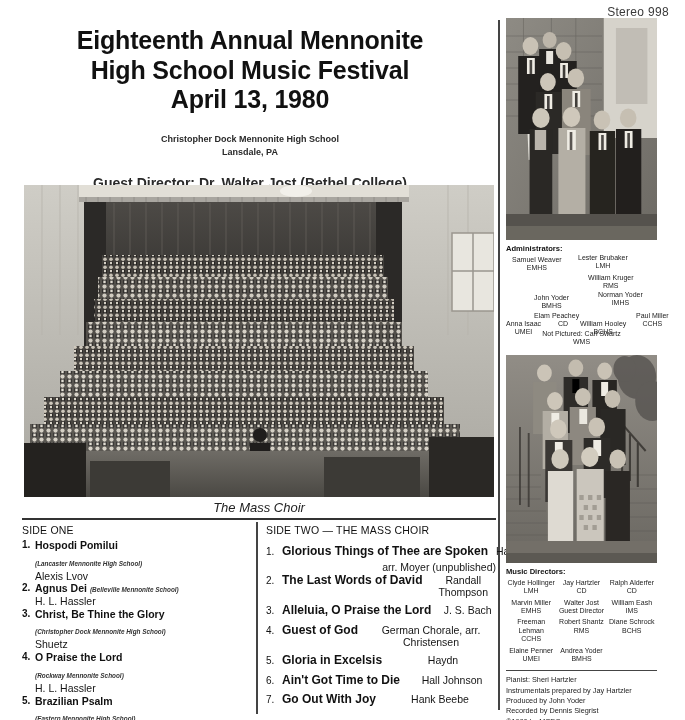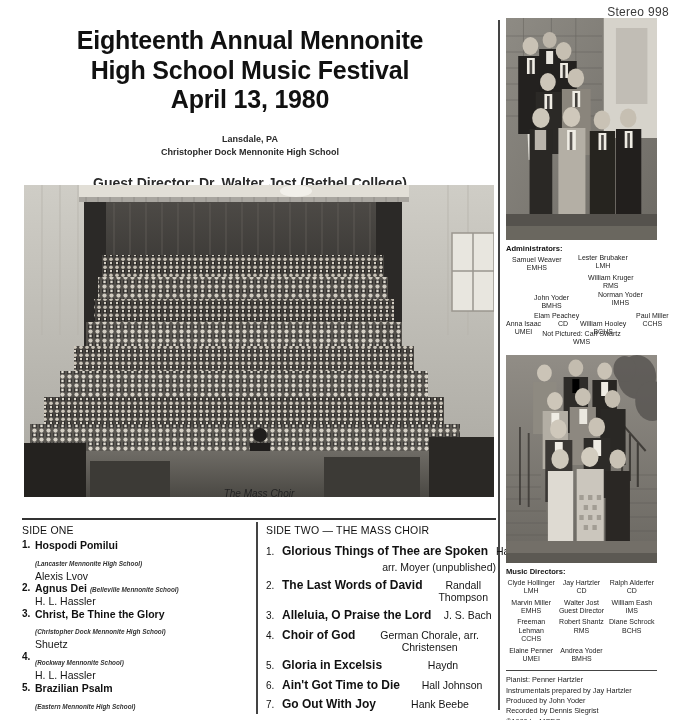--- a/index.html
+++ b/index.html
@@ -85,24 +85,24 @@
     width: 100%;
     height: 100%;
     display: block;
     background: #8a8a88;
     position: relative;
     overflow: hidden;
   }
   .photo-caption {
     position: absolute;
     left: 24px;
-    top: 488px;
+    top: 500px;
     width: 470px;
     text-align: center;
-    font-size: 10px;
+    font-size: 13px;
     font-style: italic;
     color: #222;
   }
 
   
   .rule {
     position: absolute;
     background: #333;
   }
   .rule-left-tracks {
@@ -211,21 +211,20 @@
     font-size: 10.5px;
     text-align: center;
     color: #151515;
     padding-left: 8px;
   }
   .t2sub {
     font-size: 10.5px;
     text-align: right;
     color: #151515;
     margin-top: -3px;
-    margin-bottom: 5px;
   }
 
   
   .rphoto {
     width: 100%;
     display: block;
     background: #8d8d8a;
     position: relative;
     overflow: hidden;
   }
@@ -291,22 +290,22 @@
 
 <div class="left-col">
 
   <div class="title-block">
     <h1 class="main-title">
       <span>Eighteenth Annual Mennonite</span><br>
       <span>High School Music Festival</span><br>
       <span>April 13, 1980</span>
     </h1>
     <div class="venue">
+      <div>Christopher Dock Mennonite High School</div>
       <div>Lansdale, PA</div>
-      <div>Christopher Dock Mennonite High School</div>
     </div>
     <div class="guest-director">Guest Director: Dr. Walter Jost (Bethel College)</div>
   </div>
 
   <div class="choir-photo-wrap">
     <svg class="photo" viewBox="0 0 470 312" preserveAspectRatio="none">
       <defs>
         <linearGradient id="wallg" x1="0" y1="0" x2="0" y2="1">
           <stop offset="0%" stop-color="#cfcdc6"></stop>
           <stop offset="100%" stop-color="#a9a7a0"></stop>
@@ -468,20 +467,21 @@
           <div class="track-num">3.</div>
           <div class="track-body">
             <div class="track-title">Christ, Be Thine the Glory</div>
             <div><span class="track-school">(Christopher Dock Mennonite High School)</span></div>
             <div class="composer">Shuetz</div>
           </div>
         </div>
         <div class="track">
           <div class="track-num">4.</div>
           <div class="track-body">
+            <div class="track-title">O Praise the Lord</div>
             <div><span class="track-school">(Rockway Mennonite School)</span></div>
             <div class="composer">H. L. Hassler</div>
           </div>
         </div>
         <div class="track">
           <div class="track-num">5.</div>
           <div class="track-body">
             <div class="track-title">Brazilian Psalm</div>
             <div><span class="track-school">(Eastern Mennonite High School)</span></div>
           </div>
@@ -503,21 +503,21 @@
           <span class="t2title">The Last Words of David</span>
           <span class="t2comp">Randall Thompson</span>
         </div>
         <div class="t2row">
           <span class="t2num">3.</span>
           <span class="t2title">Alleluia, O Praise the Lord</span>
           <span class="t2comp">J. S. Bach</span>
         </div>
         <div class="t2row">
           <span class="t2num">4.</span>
-          <span class="t2title">Choir of God</span>
+          <span class="t2title">Guest of God</span>
           <span class="t2comp">German Chorale, arr. Christensen</span>
         </div>
         <div class="t2row">
           <span class="t2num">5.</span>
           <span class="t2title">Gloria in Excelsis</span>
           <span class="t2comp">Haydn</span>
         </div>
         <div class="t2row">
           <span class="t2num">6.</span>
           <span class="t2title">Ain't Got Time to Die</span>
@@ -811,19 +811,19 @@
         <span>UMEI</span>
       </div>
       <div>
         <span>Andrea Yoder</span>
         <span>BMHS</span>
       </div>
     </div>
 
   <hr class="prod-rule">
   <div class="prod-credits" id="production-credits">
-      <div>Pianist: Penner Hartzler</div>
+      <div>Pianist: Sheri Hartzler</div>
       <div>Instrumentals prepared by Jay Hartzler</div>
       <div>Produced by John Yoder</div>
       <div>Recorded by Dennis Siegrist</div>
       <div>©1980 by MSEC</div>
     </div>
 </div>
 
 </body></html>

